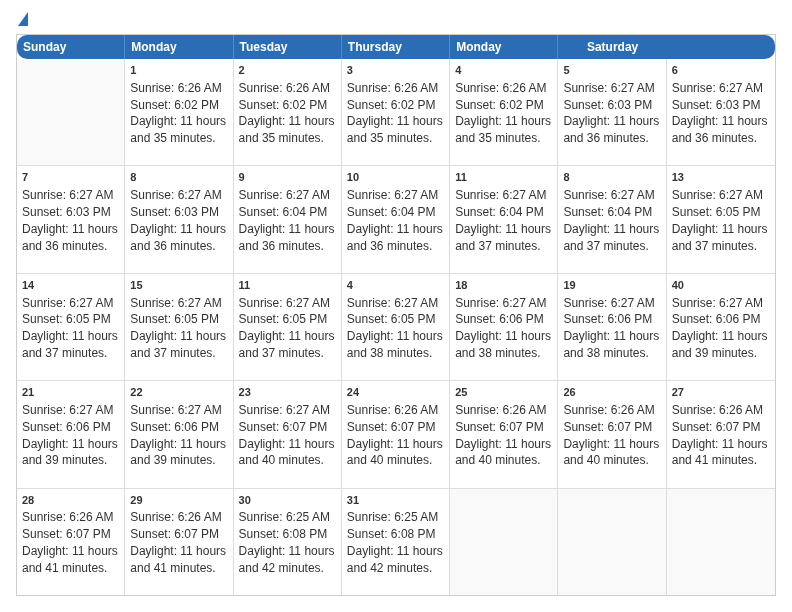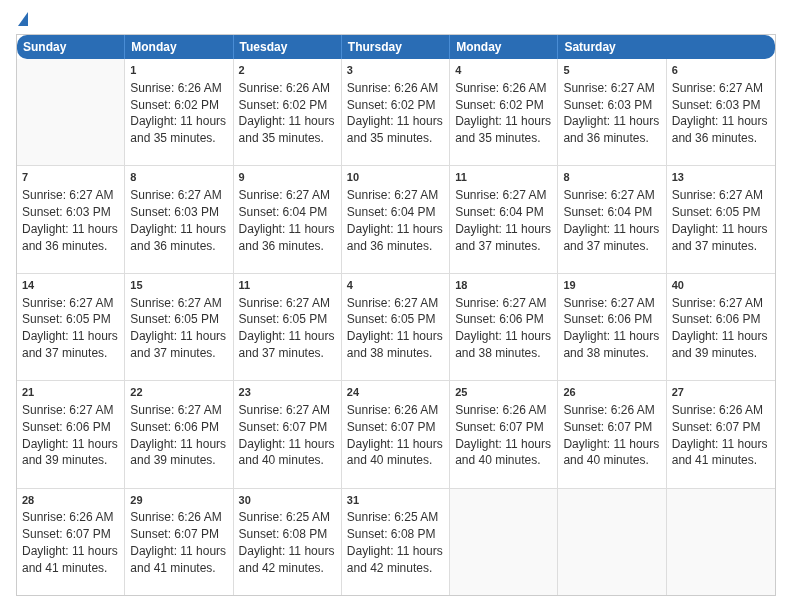--- a/index.html
+++ b/index.html
@@ -78,20 +78,21 @@
     .cal-header-cell {
       color: white;
       font-weight: bold;
       font-size: 12px;
       padding: 5px 6px;
       border-right: 1px solid #4a8dd5;
       text-align: left;
     }
     .cal-header-cell:last-child {
       border-right: none;
+      text-align: center;
     }
     .cal-body {
       flex: 1;
       display: flex;
       flex-direction: column;
     }
     .cal-row {
       display: grid;
       grid-template-columns: repeat(7, 1fr);
       flex: 1;

